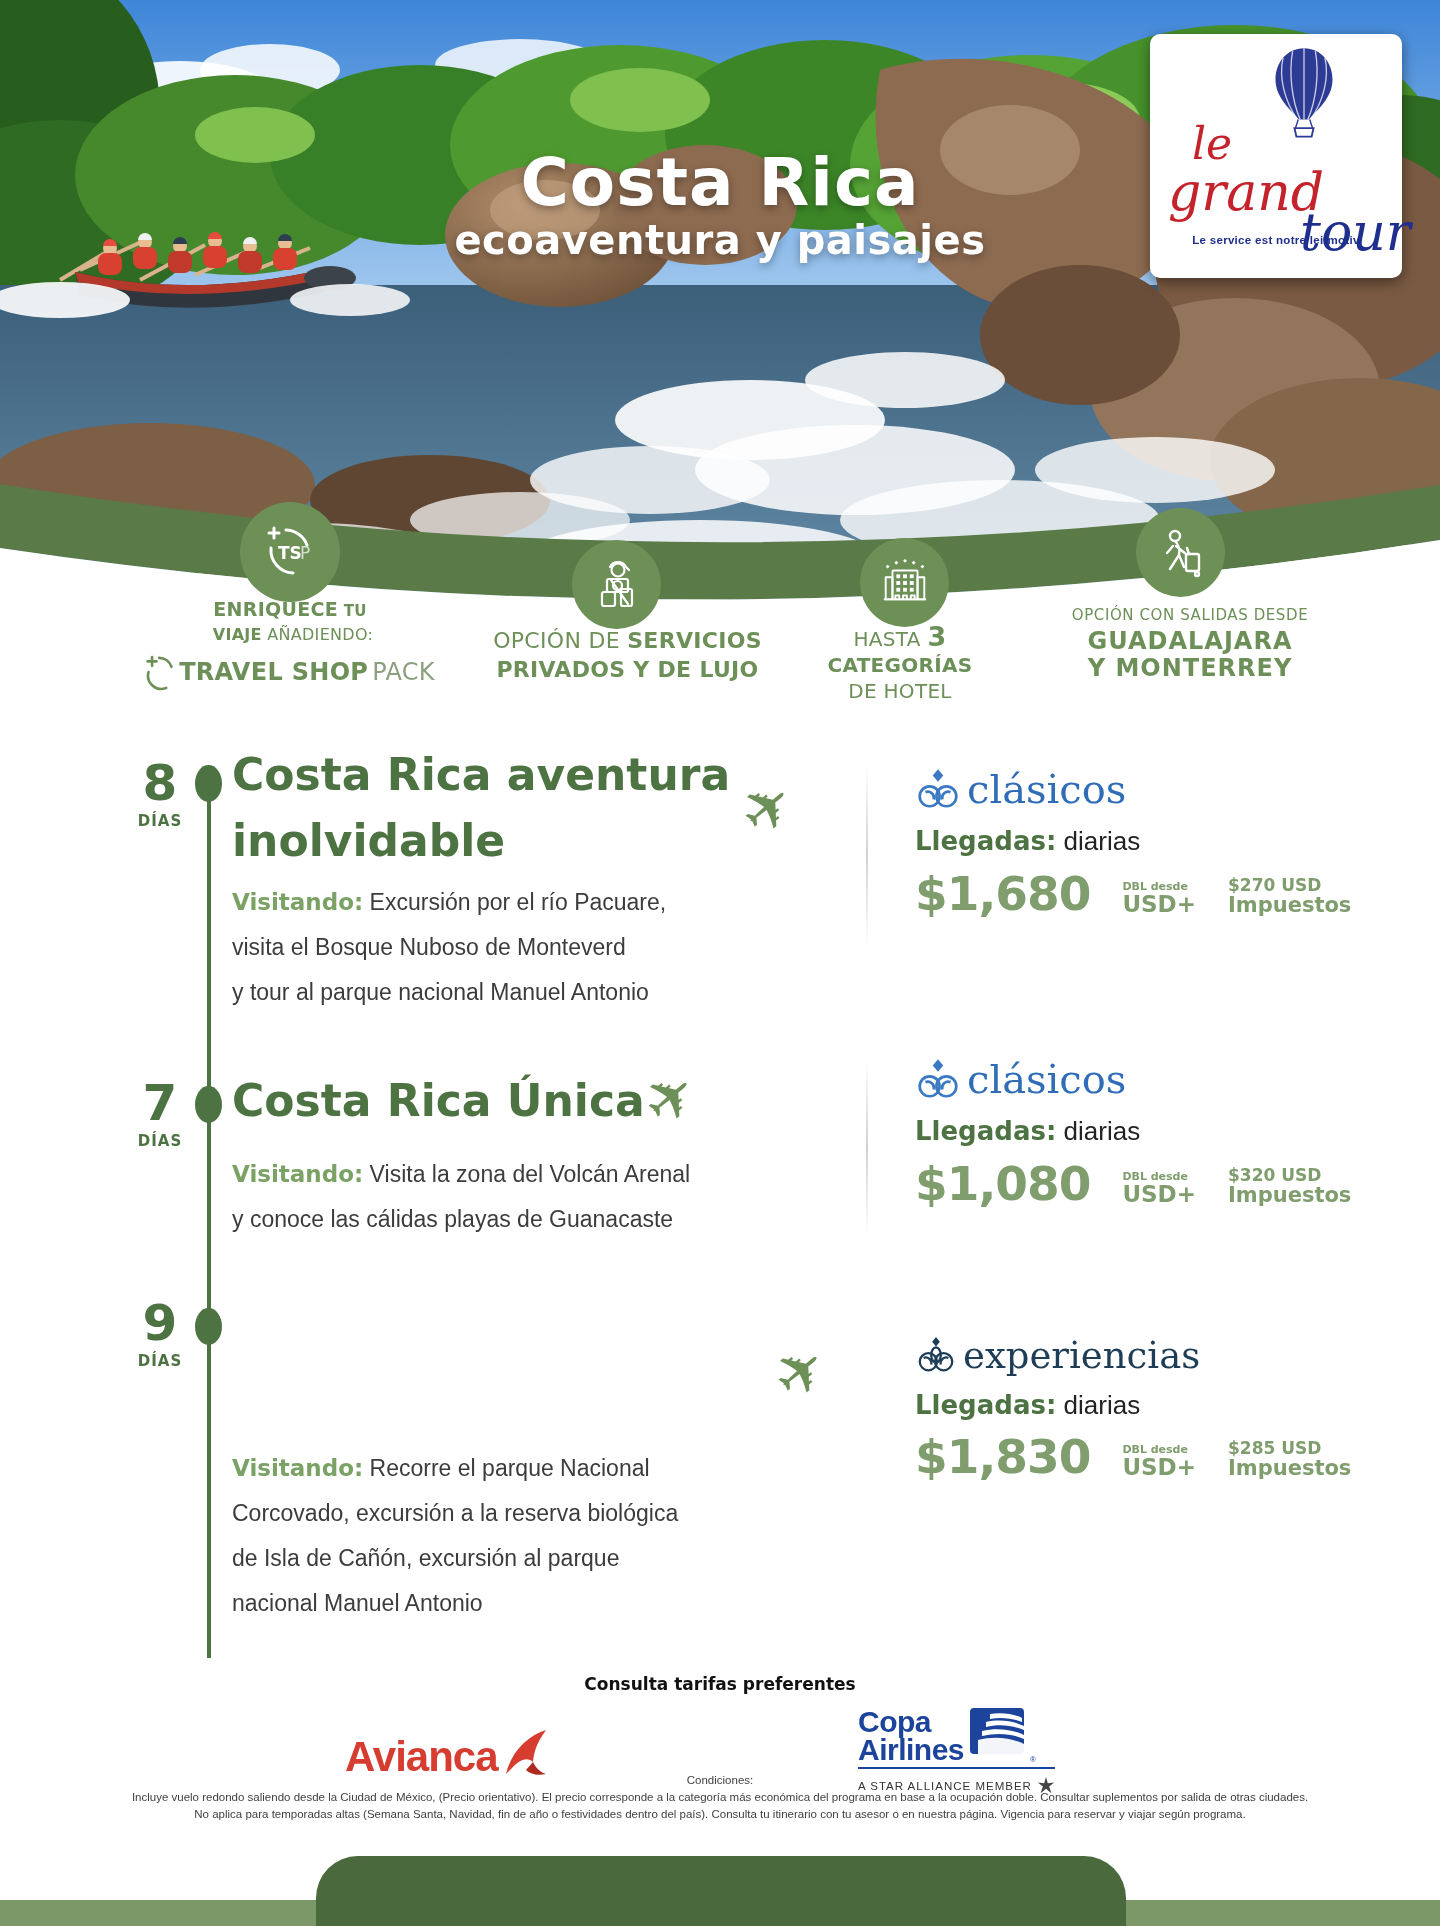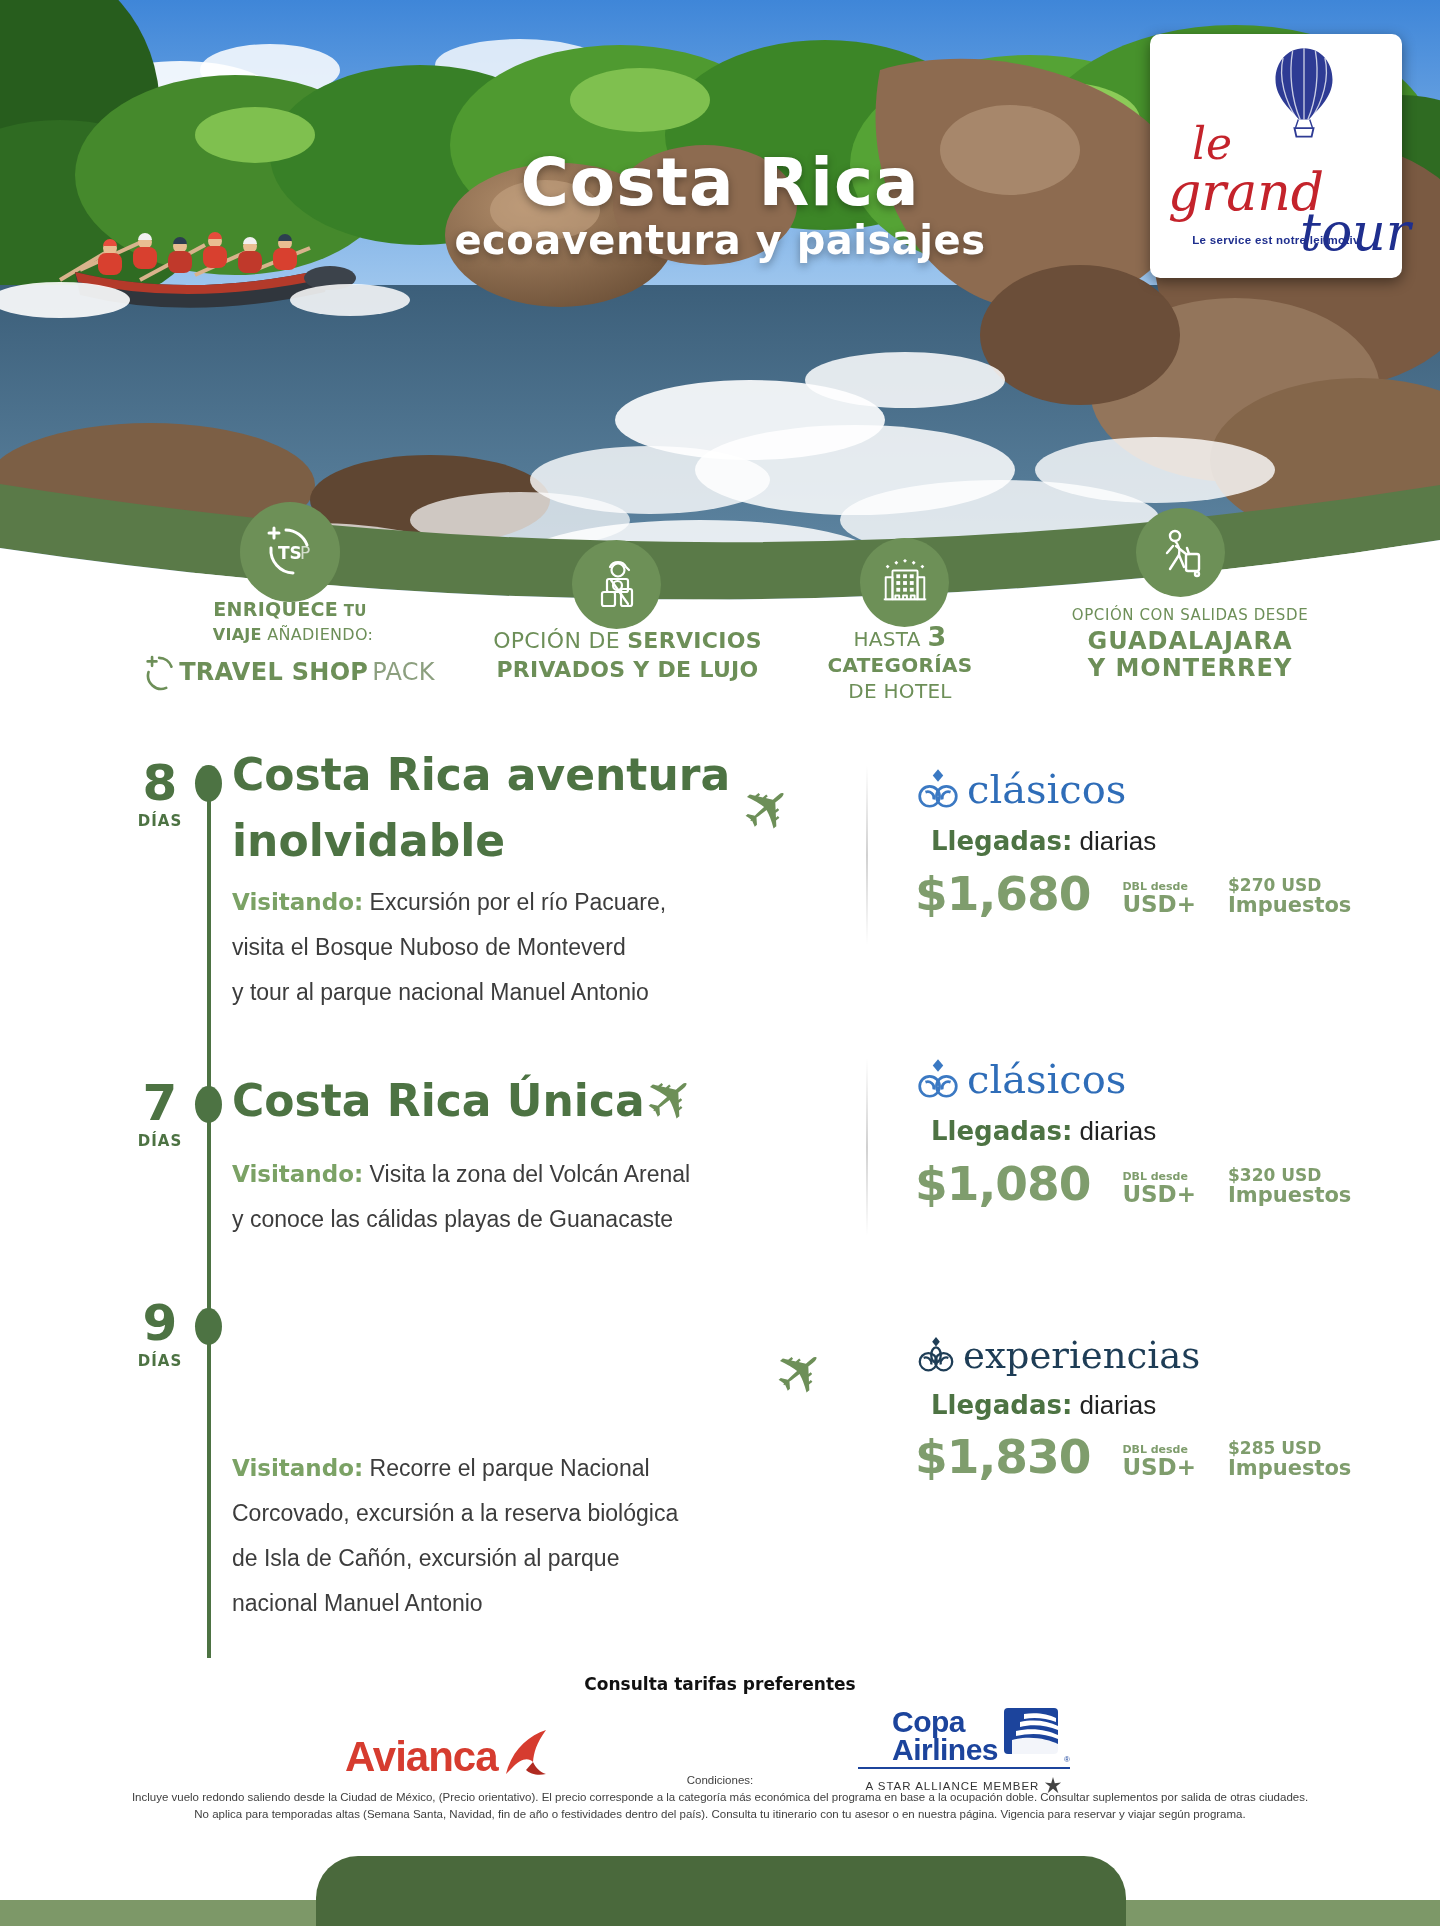--- a/index.html
+++ b/index.html
@@ -60,42 +60,42 @@
   .tvisit .vlabel{color:var(--light_green_text);font-weight:bold;font-family:"DejaVu Sans",sans-serif;}
   .vline{display:block;}
   .vline.first{display:inline;}
   .divider{position:absolute;left:866px;width:2px;
       background:linear-gradient(to bottom,rgba(0,0,0,0),rgba(0,0,0,.18),rgba(0,0,0,0));}
   .pricing{position:absolute;left:915px;width:360px;}
   .brandrow{display:flex;align-items:center;gap:6px;}
   .brand-clasicos{font-family:"DejaVu Serif",serif;font-size:40px;color:var(--clasicos_blue);}
   .brand-exp{font-family:"DejaVu Serif",serif;font-size:37px;color:var(--experiencias_navy);}
   .llegadas{font-size:26px;color:#222;}
-  .llegadas .lab{color:var(--dark_green);font-weight:bold;font-family:"DejaVu Sans",sans-serif;margin-left:16px;}
+  .llegadas .lab{color:var(--dark_green);font-weight:bold;font-family:"DejaVu Sans",sans-serif;}
   .pricerow{display:flex;align-items:flex-end;gap:32px;color:var(--price_green);
       font-family:"DejaVu Sans",sans-serif;font-weight:bold;}
   .bigprice{font-size:47px;line-height:1;letter-spacing:-1px;}
   .pcol{display:flex;flex-direction:column;justify-content:flex-end;margin-bottom:1px;}
   .pcol .t{font-size:11px;line-height:13px;}
   .pcol .b1{font-size:23px;line-height:23px;}
   .pcol .t2{font-size:17px;line-height:18px;}
   .pcol .b2{font-size:21px;line-height:22px;}
   
   .consulta{position:absolute;left:0;top:1674px;width:1440px;text-align:center;
       font-family:"DejaVu Sans",sans-serif;font-weight:bold;font-size:17px;color:#111;}
   .avianca{position:absolute;left:345px;top:1736px;display:flex;align-items:flex-start;}
   .avianca .txt{font-size:42px;font-weight:bold;color:var(--avianca_red);
       font-family:"Liberation Sans",sans-serif;letter-spacing:-1px;line-height:1;}
   .aeromexico{position:absolute;left:560px;top:1740px;display:flex;align-items:center;gap:8px;}
   .aeromexico .txt{font-size:33px;font-weight:bold;color:var(--aeromexico_navy);
       letter-spacing:-.5px;font-family:"Liberation Sans",sans-serif;}
   .copa{position:absolute;left:858px;top:1708px;}
   .copa .row{display:flex;align-items:flex-start;gap:6px;border-bottom:2px solid var(--copa_blue);padding-bottom:3px;}
   .copa .txt{font-size:30px;font-weight:bold;color:var(--copa_blue);line-height:28px;
-      font-family:"Liberation Sans",sans-serif;letter-spacing:-.5px;margin-left:34px;}
+      font-family:"Liberation Sans",sans-serif;letter-spacing:-.5px;}
   .copa .reg{font-size:8px;color:var(--copa_blue);align-self:flex-end;}
   .copa .note{margin-top:8px;font-size:11.5px;color:#333;letter-spacing:1px;
       display:flex;align-items:center;gap:5px;justify-content:center;}
   
   .cond{position:absolute;left:50px;width:1340px;text-align:center;color:#3f3f3f;
       font-size:11.5px;line-height:17px;font-family:"Liberation Sans",sans-serif;}
   .cond-label{top:1772px;}
   .cond-1{top:1789px;}
   .cond-2{top:1806px;}
   .strip{position:absolute;left:0;top:1900px;width:1440px;height:26px;background:var(--strip_light);}

